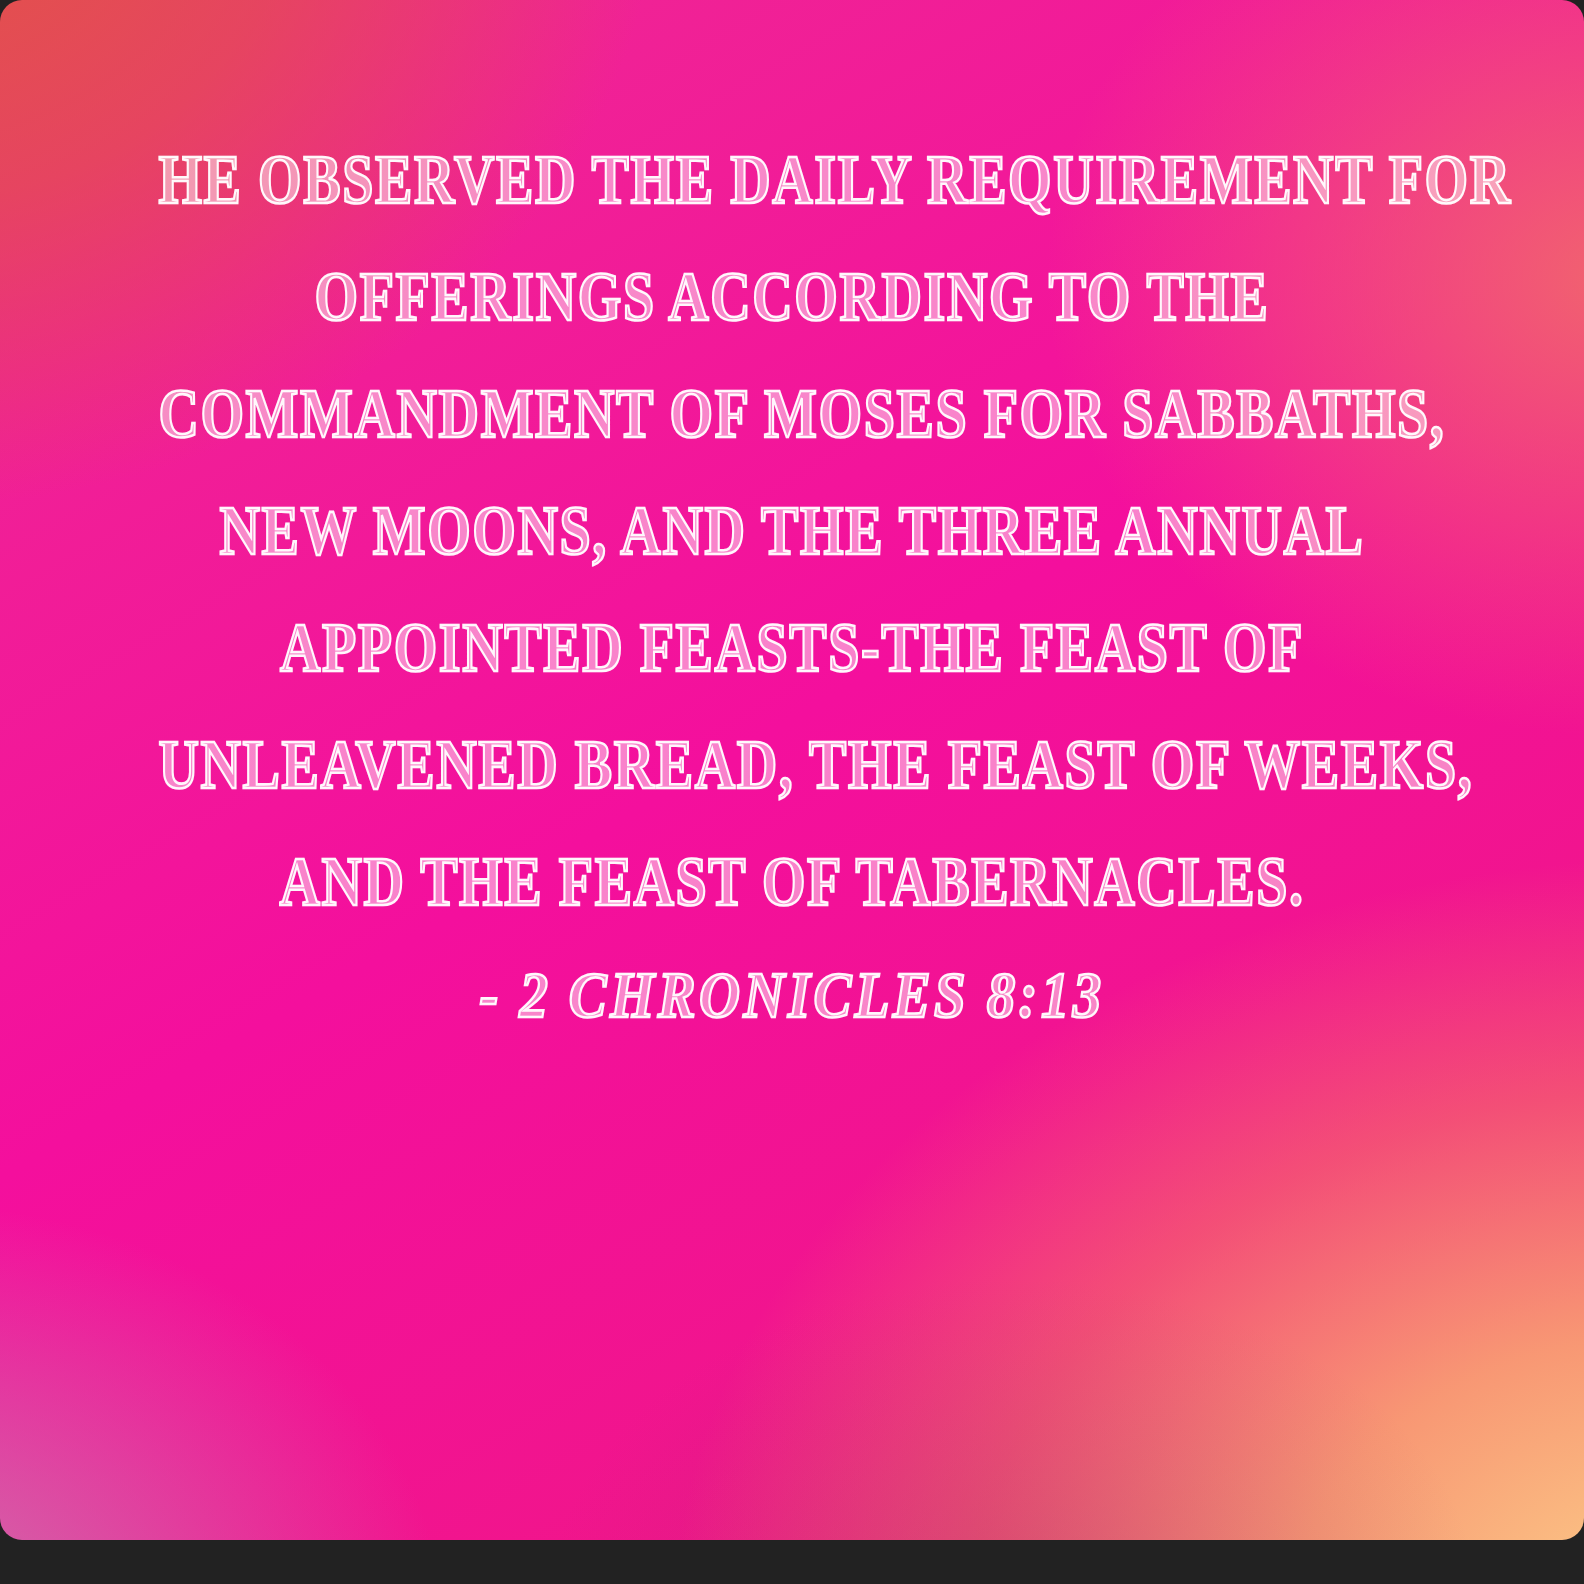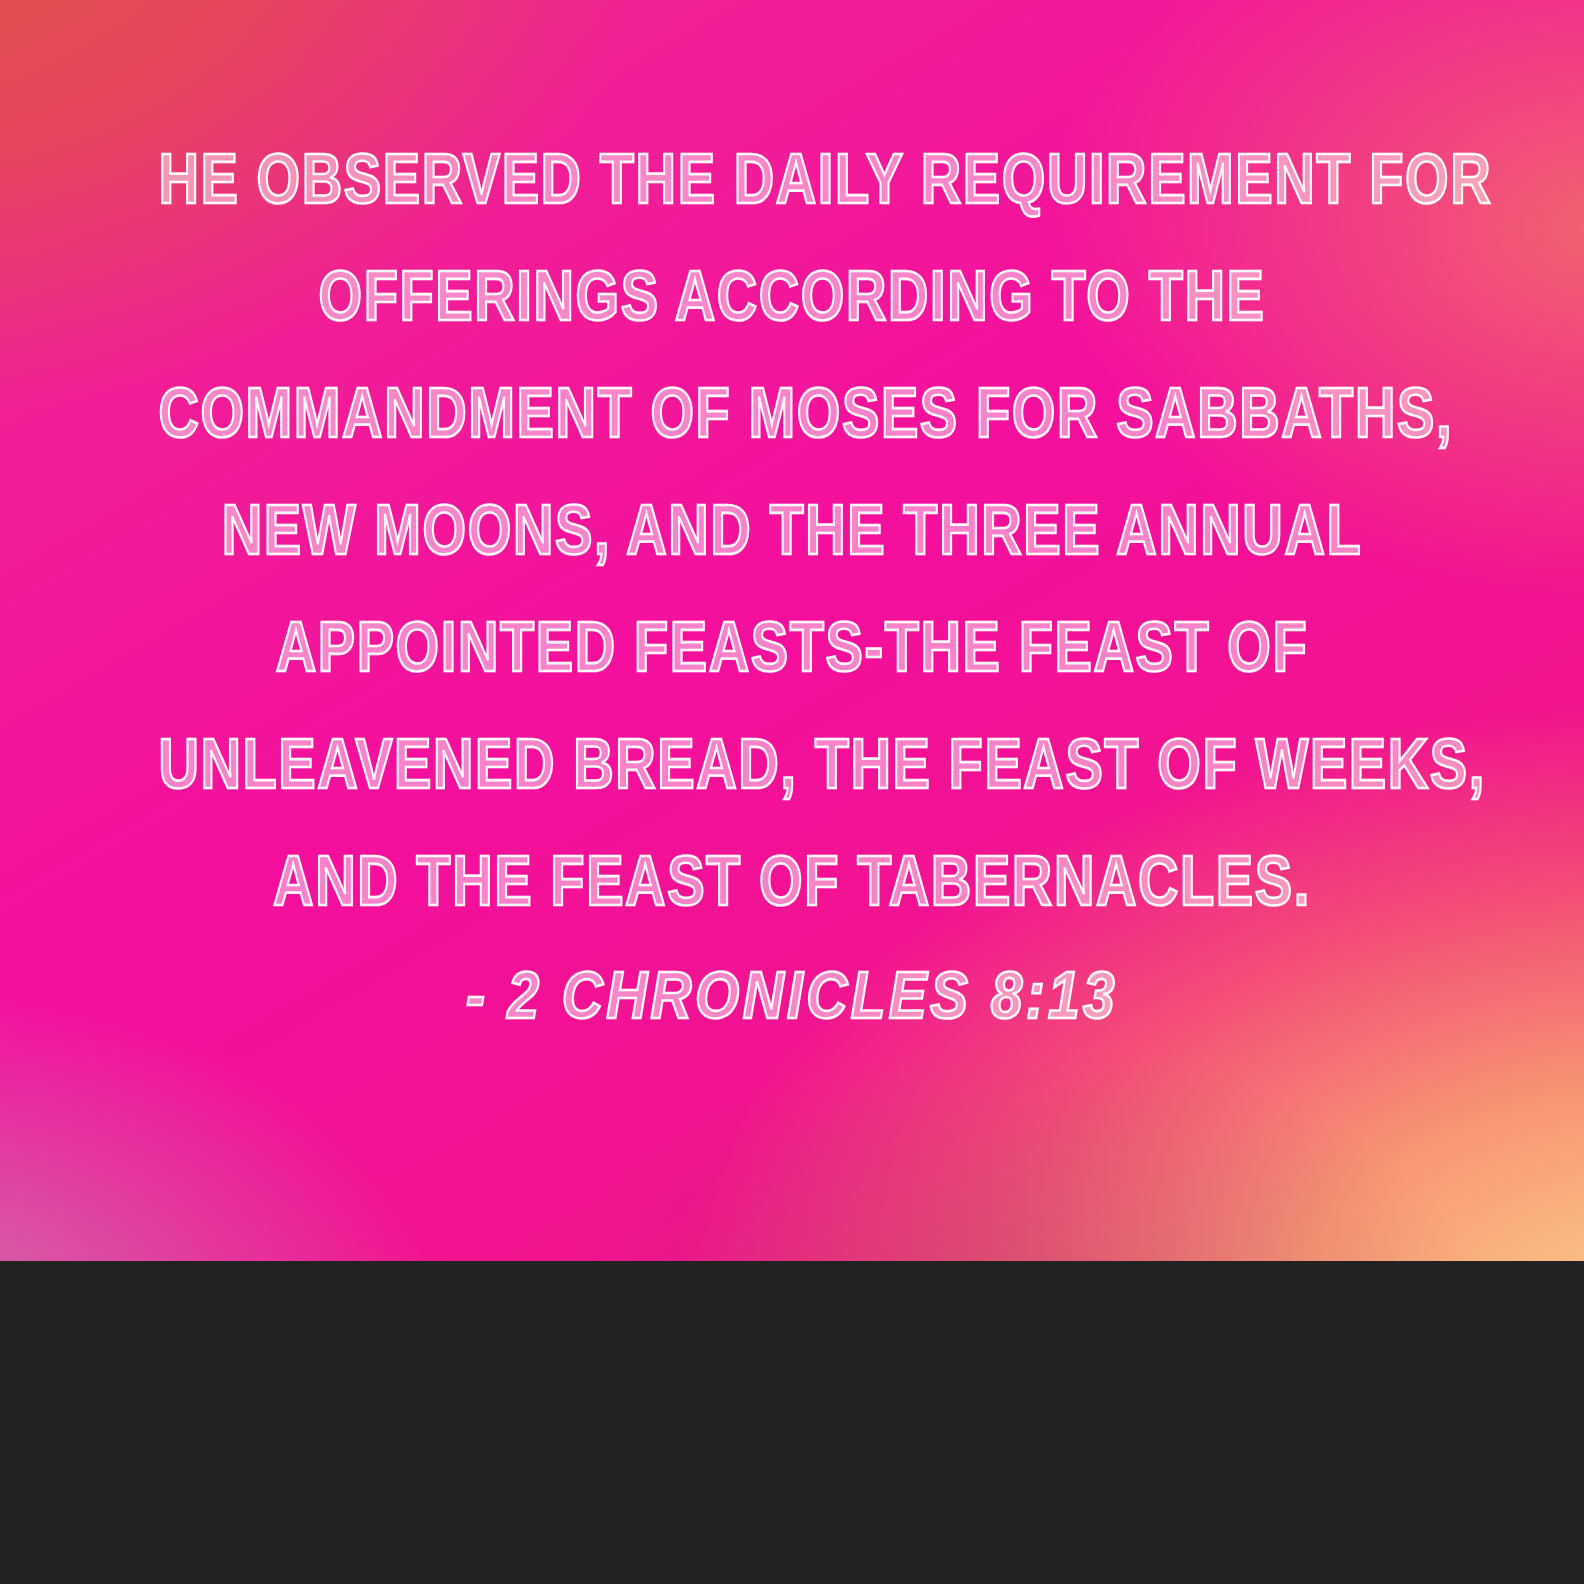--- a/index.html
+++ b/index.html
@@ -3,31 +3,32 @@
 <meta charset="utf-8">
 <style>
   html, body {
     margin: 0;
     padding: 0;
     background: #222;
   }
   .canvas {
     position: relative;
     width: 1584px;
-    height: 1261px;
+    height: 1540px;
     overflow: hidden;
-    font-family: Liberation Sans, sans-serif;
+    font-family: Liberation Serif, serif;
     
     background:
       radial-gradient(42% 30% at 64% 104%, rgba(150, 55, 105, 0.30) 0%, rgba(150, 55, 105, 0) 70%),
       radial-gradient(95% 75% at 106% 106%, rgba(253, 218, 140, 0.97) 0%, rgba(250, 183, 112, 0.80) 26%, rgba(247, 148, 95, 0.45) 47%, rgba(247, 148, 95, 0) 67%),
       radial-gradient(58% 48% at 102% 18%, rgba(240, 128, 95, 0.75) 0%, rgba(240, 128, 95, 0) 62%),
       radial-gradient(72% 62% at -6% -8%, rgba(224, 88, 62, 0.95) 0%, rgba(224, 88, 62, 0.60) 34%, rgba(224, 88, 62, 0) 66%),
       radial-gradient(55% 45% at -6% 106%, rgba(202, 124, 174, 0.92) 0%, rgba(202, 124, 174, 0) 62%),
       linear-gradient(150deg, #ee2b92 0%, #f40f9d 48%, #ee1a7e 100%);
+    border-radius: 22px;
   }
   .quote-block {
     position: absolute;
     left: 0;
     top: 121px;
     width: 100%;
     text-align: center;
   }
   .verse-line {
     display: block;

